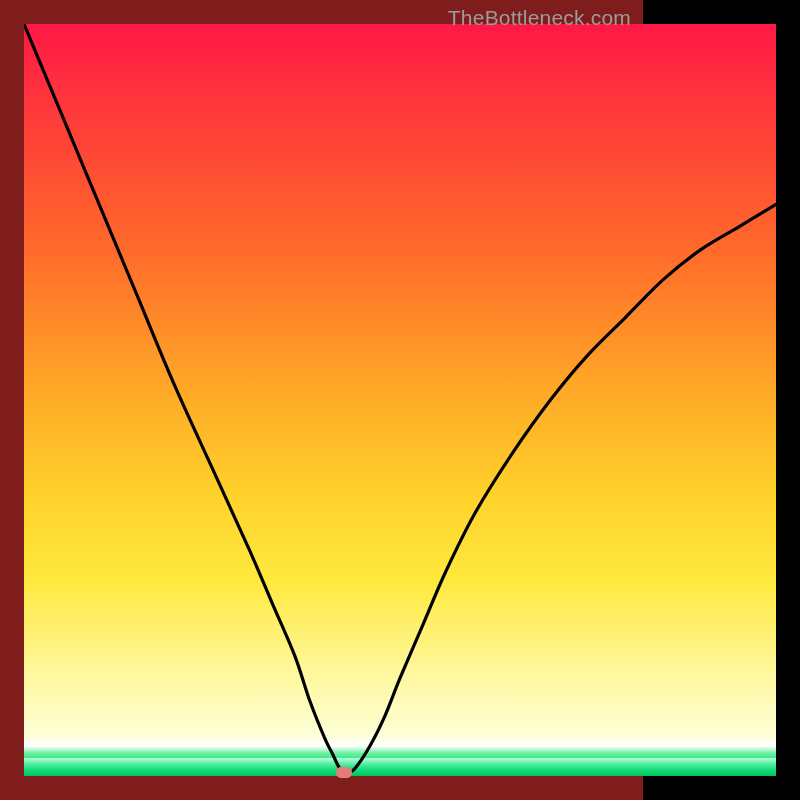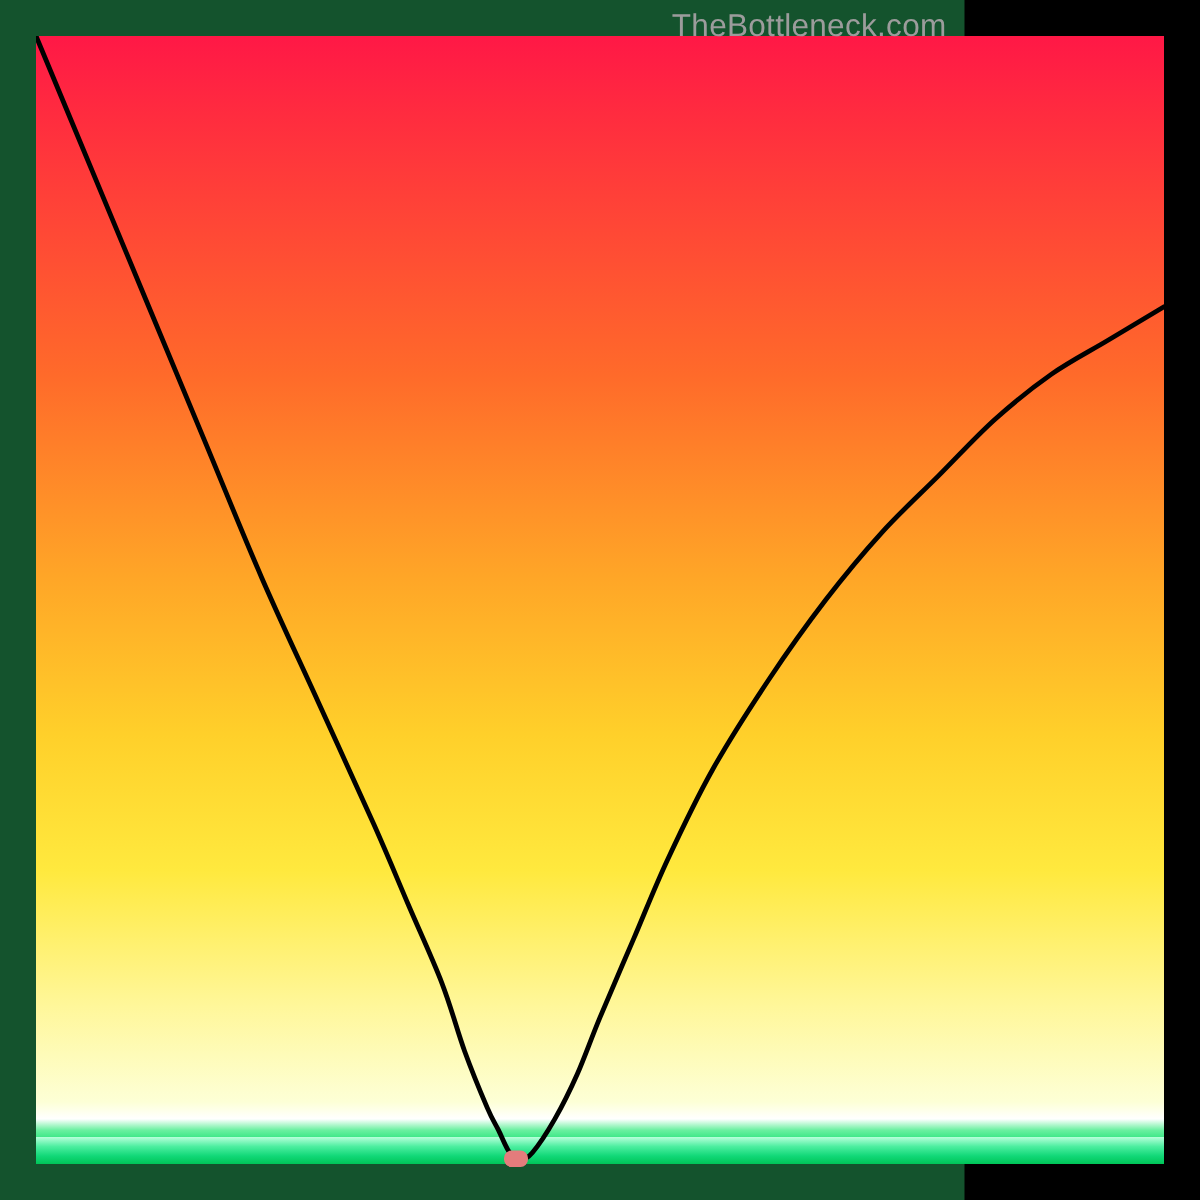--- a/index.html
+++ b/index.html
@@ -10,21 +10,21 @@
     background: #000;
     font-family: Arial, Helvetica, sans-serif;
     overflow: hidden;
   }
   .frame {
     position: absolute;
     left: 0;
     top: 0;
     width: 643px;
     height: 800px;
-    background: #14532d;
+    background: #7f1d1d;
   }
   .plot {
     position: absolute;
     left: 24px;
     top: 24px;
     width: 752px;
     height: 752px;
     
     background: linear-gradient(
       to bottom,

